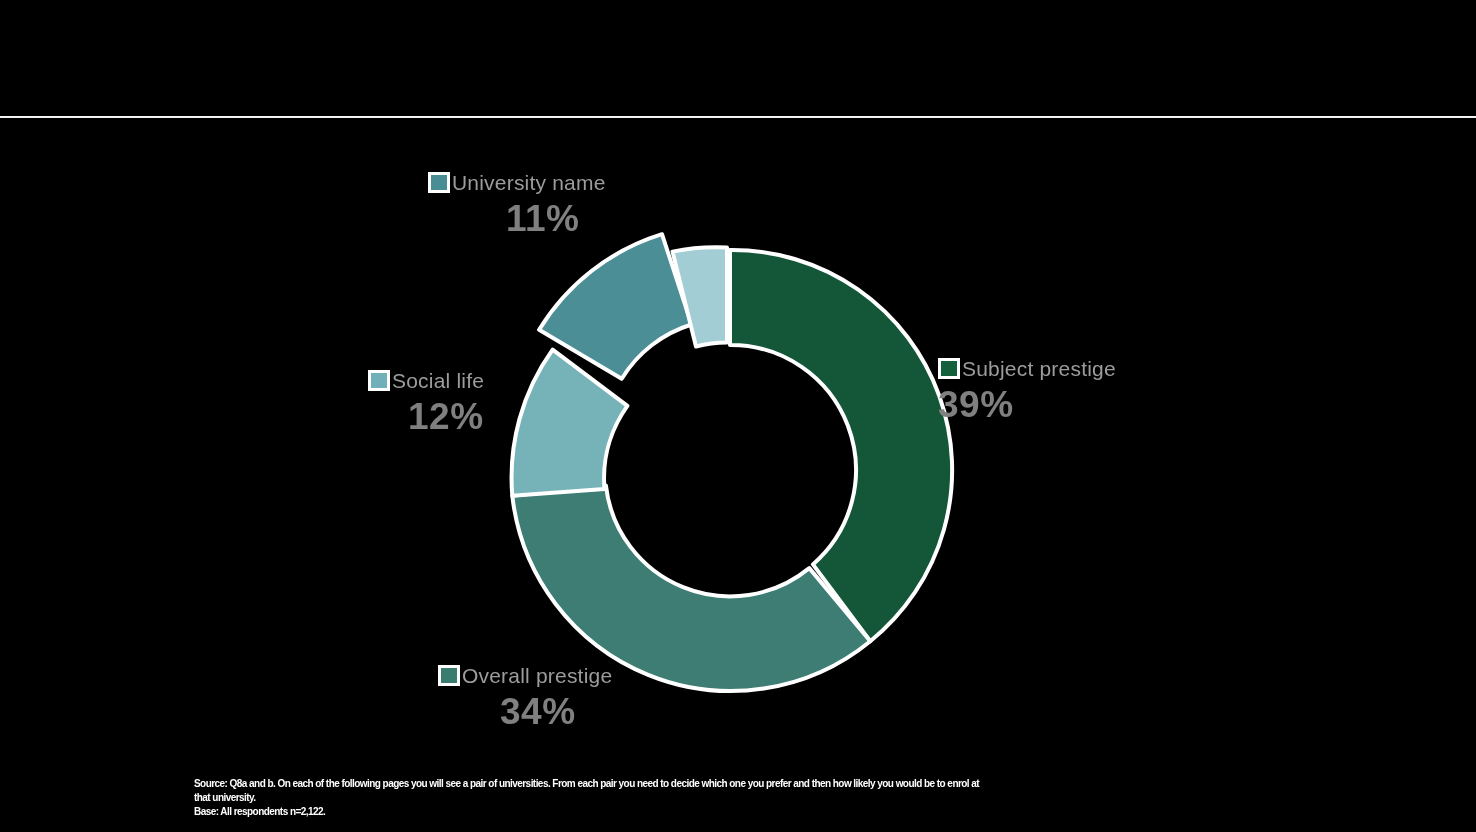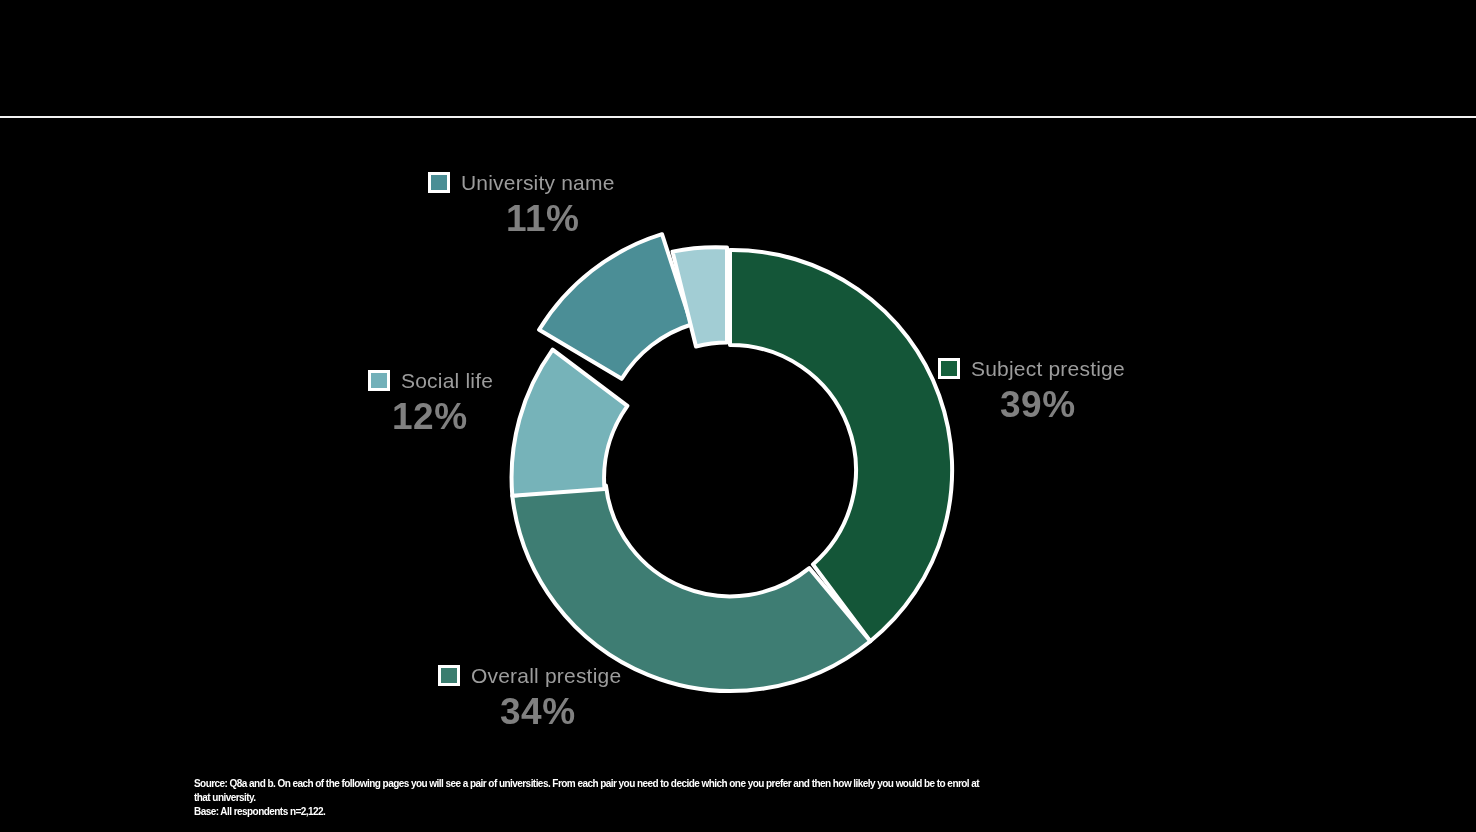--- a/index.html
+++ b/index.html
@@ -37,21 +37,21 @@
   }
 
   
   .callout {
     position: absolute;
     white-space: nowrap;
   }
   .callout-row {
     display: flex;
     align-items: center;
-    gap: 11px;
+    gap: 2px;
   }
   .swatch {
     width: 22px;
     height: 21px;
     background: #ffffff;
     display: inline-block;
     box-sizing: border-box;
     padding: 3px;
     flex: 0 0 auto;
   }
@@ -79,25 +79,25 @@
   .callout.align-left  .callout-value { text-align: left; }
 
   
   #callout-university-name { left: 428px; top: 172px; }
   #callout-university-name .callout-value { margin-left: 78px; }
 
   #callout-location { left: 658px; top: 174px; }
   #callout-location .callout-value { margin-left: 40px; }
 
   #callout-social-life { left: 368px; top: 370px; }
-  #callout-social-life .callout-value { margin-left: 24px; }
+  #callout-social-life .callout-value { margin-left: 40px; }
 
   #callout-subject-prestige { left: 938px; top: 358px; }
   #callout-subject-prestige .callout-row { justify-content: flex-start; }
-  #callout-subject-prestige .callout-value { margin-left: 62px; }
+  #callout-subject-prestige .callout-value { }
 
   #callout-overall-prestige { left: 438px; top: 665px; }
   #callout-overall-prestige .callout-value { margin-left: 62px; }
 
   
   .source-note {
     position: absolute;
     left: 194px;
     top: 777px;
     width: 1180px;

